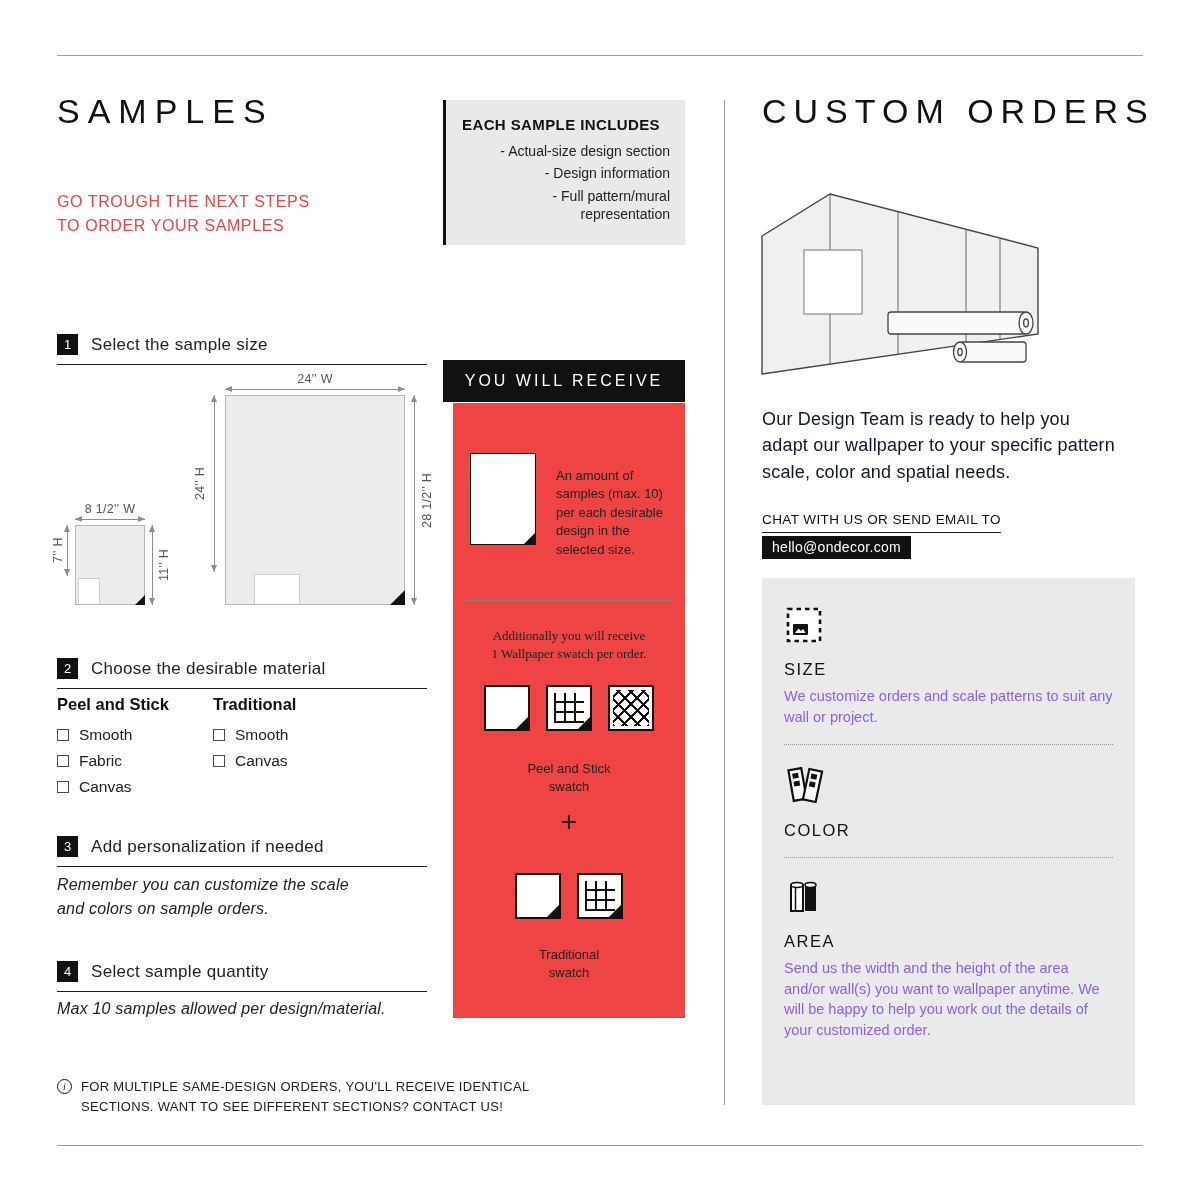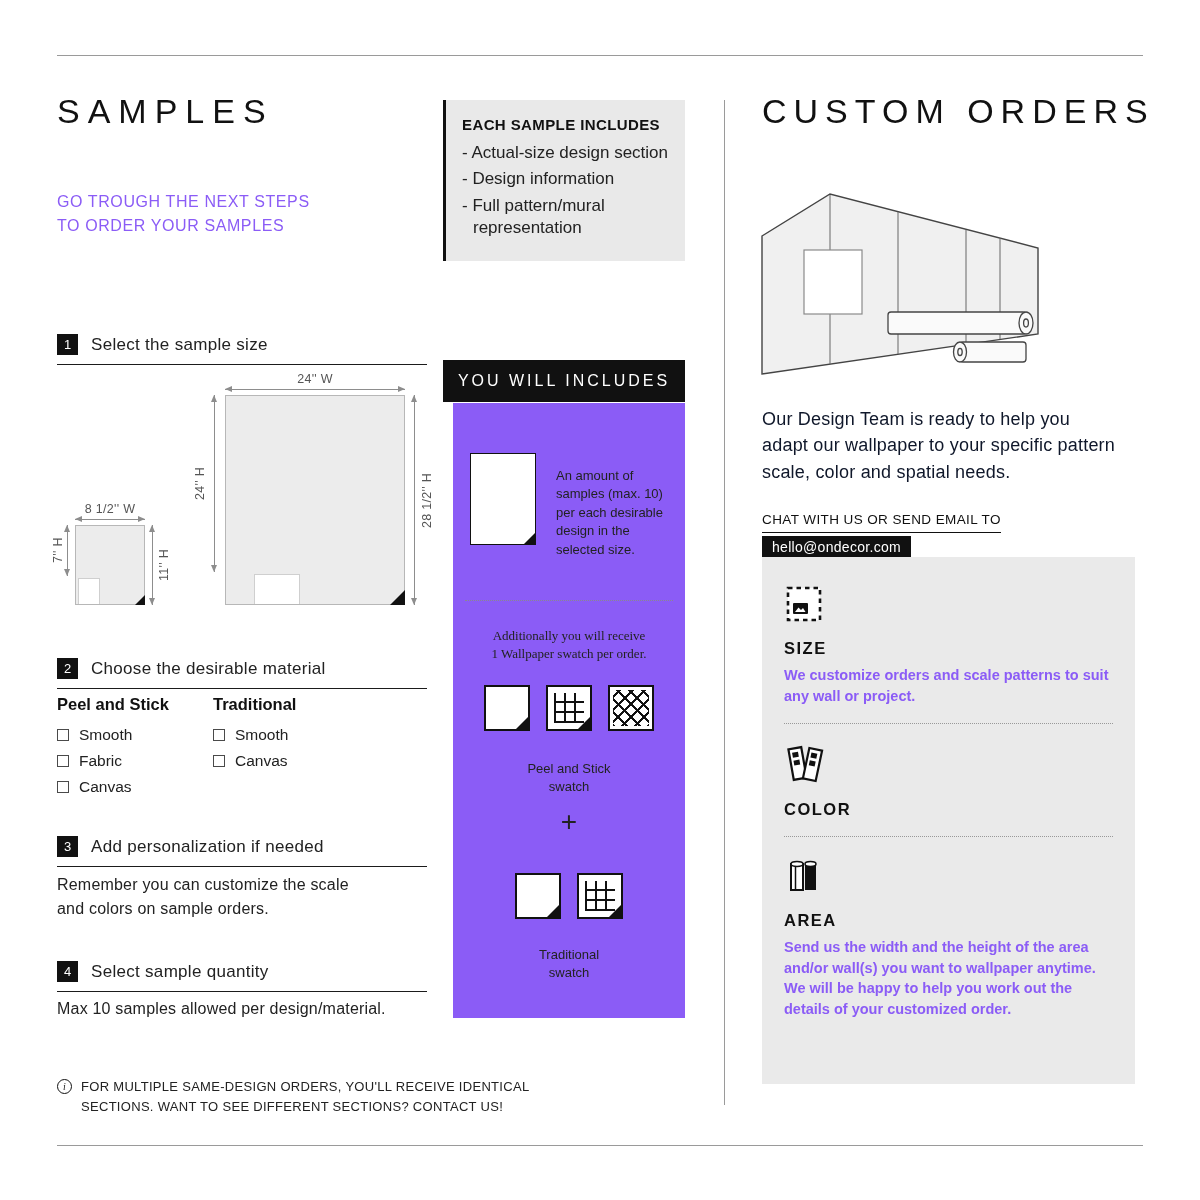--- a/index.html
+++ b/index.html
@@ -9,21 +9,21 @@
     font-family:"Liberation Sans", sans-serif; color:#1c1c1c;
     overflow:hidden;
   }
   .abs { position:absolute; }
   .rule { position:absolute; height:1px; background:#9a9a9a; }
 
   
   .big-title { font-size:34px; font-weight:500; letter-spacing:8px; color:#111; }
   .big-title.right { letter-spacing:7px; }
 
-  .subtitle { font-size:16px; letter-spacing:0.6px; line-height:1.5; white-space:pre-line; color:#8b5cf6; }
+  .subtitle { font-size:16px; letter-spacing:0.6px; line-height:1.5; white-space:pre-line; color:#ef4444; }
 
   
   .step-header { display:flex; align-items:center; gap:13px;
     border-bottom:1.5px solid #1b1b1b; padding-bottom:9px; }
   .step-num { width:21px; height:21px; background:#111; color:#fff;
     font-size:13px; display:flex; align-items:center; justify-content:center; flex:0 0 auto; }
   .step-label { font-size:17px; letter-spacing:0.3px; color:#222; }
 
   
   .dim-label { font-size:12.5px; color:#555; letter-spacing:0.3px; }
@@ -43,32 +43,32 @@
   .inner-rect { position:absolute; bottom:0; background:#fff; border:1px solid #cfcfcf; border-bottom:none; }
   .fold { position:absolute; right:-1px; bottom:-1px; width:0; height:0;
     border-left:15px solid transparent; border-bottom:15px solid #111; }
   .fold.small { border-left-width:10px; border-bottom-width:10px; }
 
   
   .mat-title { font-weight:bold; font-size:16.5px; margin-bottom:12px; color:#111; }
   .mat-option { display:flex; align-items:center; gap:10px; font-size:15.5px; margin-bottom:8px; color:#222; }
   .checkbox { width:12px; height:12px; border:1.3px solid #4a4a4a; background:#fff; flex:0 0 auto; }
 
-  .body-text { font-size:16px; line-height:1.5; letter-spacing:0.2px; color:#222; white-space:pre-line; }
+  .body-text { font-size:16px; line-height:1.5; letter-spacing:0.2px; color:#222; white-space:pre-line;font-style:italic; }
 
   
   .includes { background:#e9e9e9; border-left:3px solid #111; padding:16px 15px 17px 16px; }
   .includes-title { font-weight:bold; font-size:15px; letter-spacing:0.4px; margin-bottom:9px; color:#111; }
-  .includes-item { font-size:17px; line-height:1.32; padding-left:11px; text-indent:-11px; margin-bottom:4px; color:#222; }
+  .includes-item { font-size:14px; line-height:1.32; padding-left:11px; text-indent:-11px; margin-bottom:4px; color:#222;text-align:right; }
   .includes-item::before { content:"- "; }
 
   
   .receive-header { background:#111; color:#fff; text-align:center;
     font-size:16px; letter-spacing:3px; padding:12px 0; }
-  .receive-panel { background:#8b5cf6; }
+  .receive-panel { background:#ef4444; }
   .sample-sheet { position:absolute; background:#fff; border:1.5px solid #111; }
   .small-note { font-size:13px; line-height:1.42; color:#222; }
   .dotted { border-top:1px dotted #8a8a8a; }
   .centered { text-align:center; white-space:pre-line; }
   .swatch-row { position:absolute; left:0; right:0; display:flex; justify-content:center; gap:16px; }
   .swatch { width:46px; height:46px; background:#fff; border:2px solid #111; position:relative; }
   .fold-sw { position:absolute; right:0; bottom:0; width:0; height:0;
     border-left:12px solid transparent; border-bottom:12px solid #111; }
   .pat-grid { position:absolute; inset:6px;
     background:repeating-linear-gradient(0deg,#111 0 2px,transparent 2px 10px),
@@ -192,21 +192,21 @@
   <span>FOR MULTIPLE SAME-DESIGN ORDERS, YOU'LL RECEIVE IDENTICAL SECTIONS. WANT TO SEE DIFFERENT SECTIONS? CONTACT US!</span>
 </div>
 
 <div class="abs includes" style="left:443px; top:100px; width:242px;">
   <div class="includes-title">EACH SAMPLE INCLUDES</div>
   <div class="includes-item">Actual-size design section</div>
   <div class="includes-item">Design information</div>
   <div class="includes-item">Full pattern/mural representation</div>
 </div>
 
-<div class="abs receive-header" style="left:443px; top:360px; width:242px;">YOU WILL INCLUDES</div>
+<div class="abs receive-header" style="left:443px; top:360px; width:242px;">YOU WILL RECEIVE</div>
 
 <div class="abs receive-panel" style="left:453px; top:403px; width:232px; height:615px;">
   <div class="sample-sheet" style="left:17px; top:50px; width:66px; height:92px;">
     <div class="fold" style="border-left-width:13px; border-bottom-width:13px;"></div>
   </div>
   <div class="abs small-note" style="left:103px; top:64px; width:118px;">An amount of samples (max. 10) per each desirable design in the selected size.</div>
 
   <div class="abs dotted" style="left:12px; right:12px; top:197px;"></div>
 
   <div class="abs small-note centered" style="left:5px; right:5px; top:224px;font-family:Liberation Serif, serif;">Additionally you will receive
@@ -263,21 +263,21 @@
   </svg>
 </div>
 
 <div class="abs intro" style="left:762px; top:406px; width:358px;">Our Design Team is ready to help you adapt our wallpaper to your specific pattern scale, color and spatial needs.</div>
 
 <div class="abs" style="left:762px; top:510px;">
   <div class="chat-label">CHAT WITH US OR SEND EMAIL TO</div><br>
   <div class="email-badge">hello@ondecor.com</div>
 </div>
 
-<div class="abs features" style="left:762px; top:557px; width:373px; height:527px;font-weight:bold;">
+<div class="abs features" style="left:762px; top:578px; width:373px; height:527px;">
 
   <div>
     <span class="feat-icon">
       <svg width="40" height="40" viewBox="0 0 40 40">
         <rect x="4" y="4" width="32" height="32" fill="#fff" stroke="#111" stroke-width="2.6" stroke-dasharray="4.5 4"></rect>
         <rect x="9" y="19" width="15" height="11" rx="1" fill="#111"></rect>
         <path d="M11 28 L14.5 23.5 L17 26 L19 24 L21.5 28 Z" fill="#fff"></path>
       </svg>
     </span>
     <div class="feature-title">SIZE</div>

